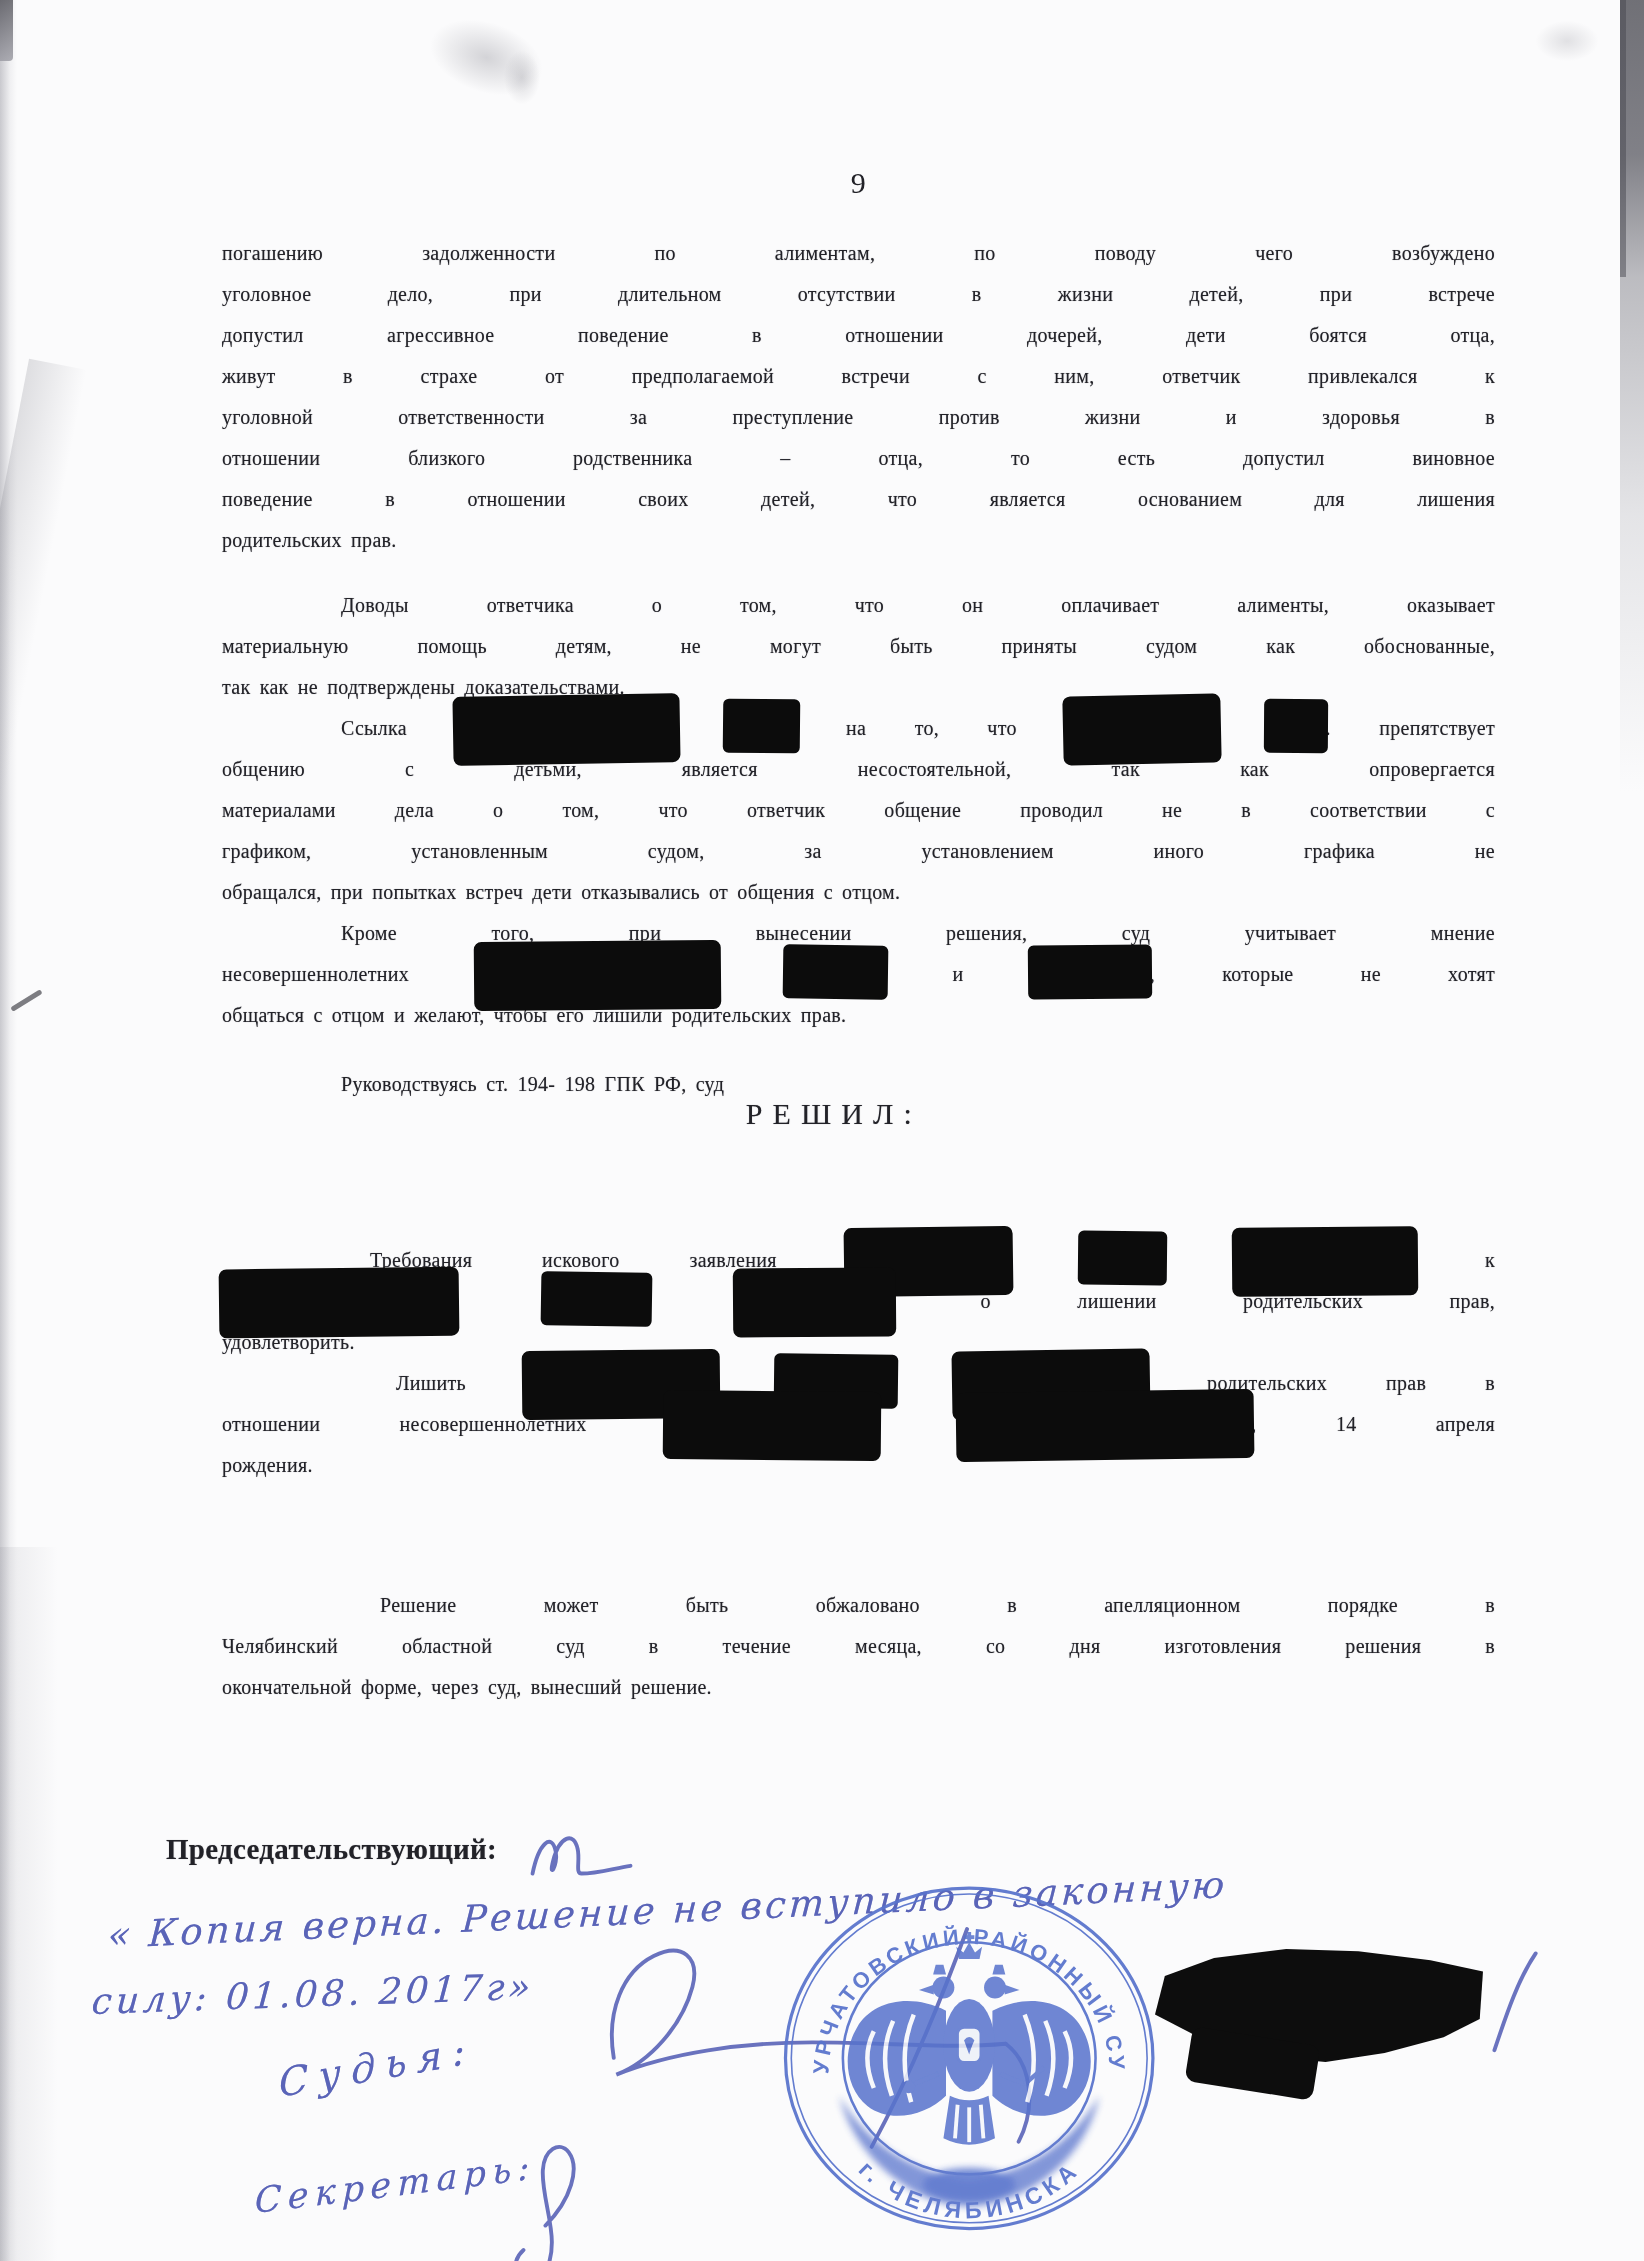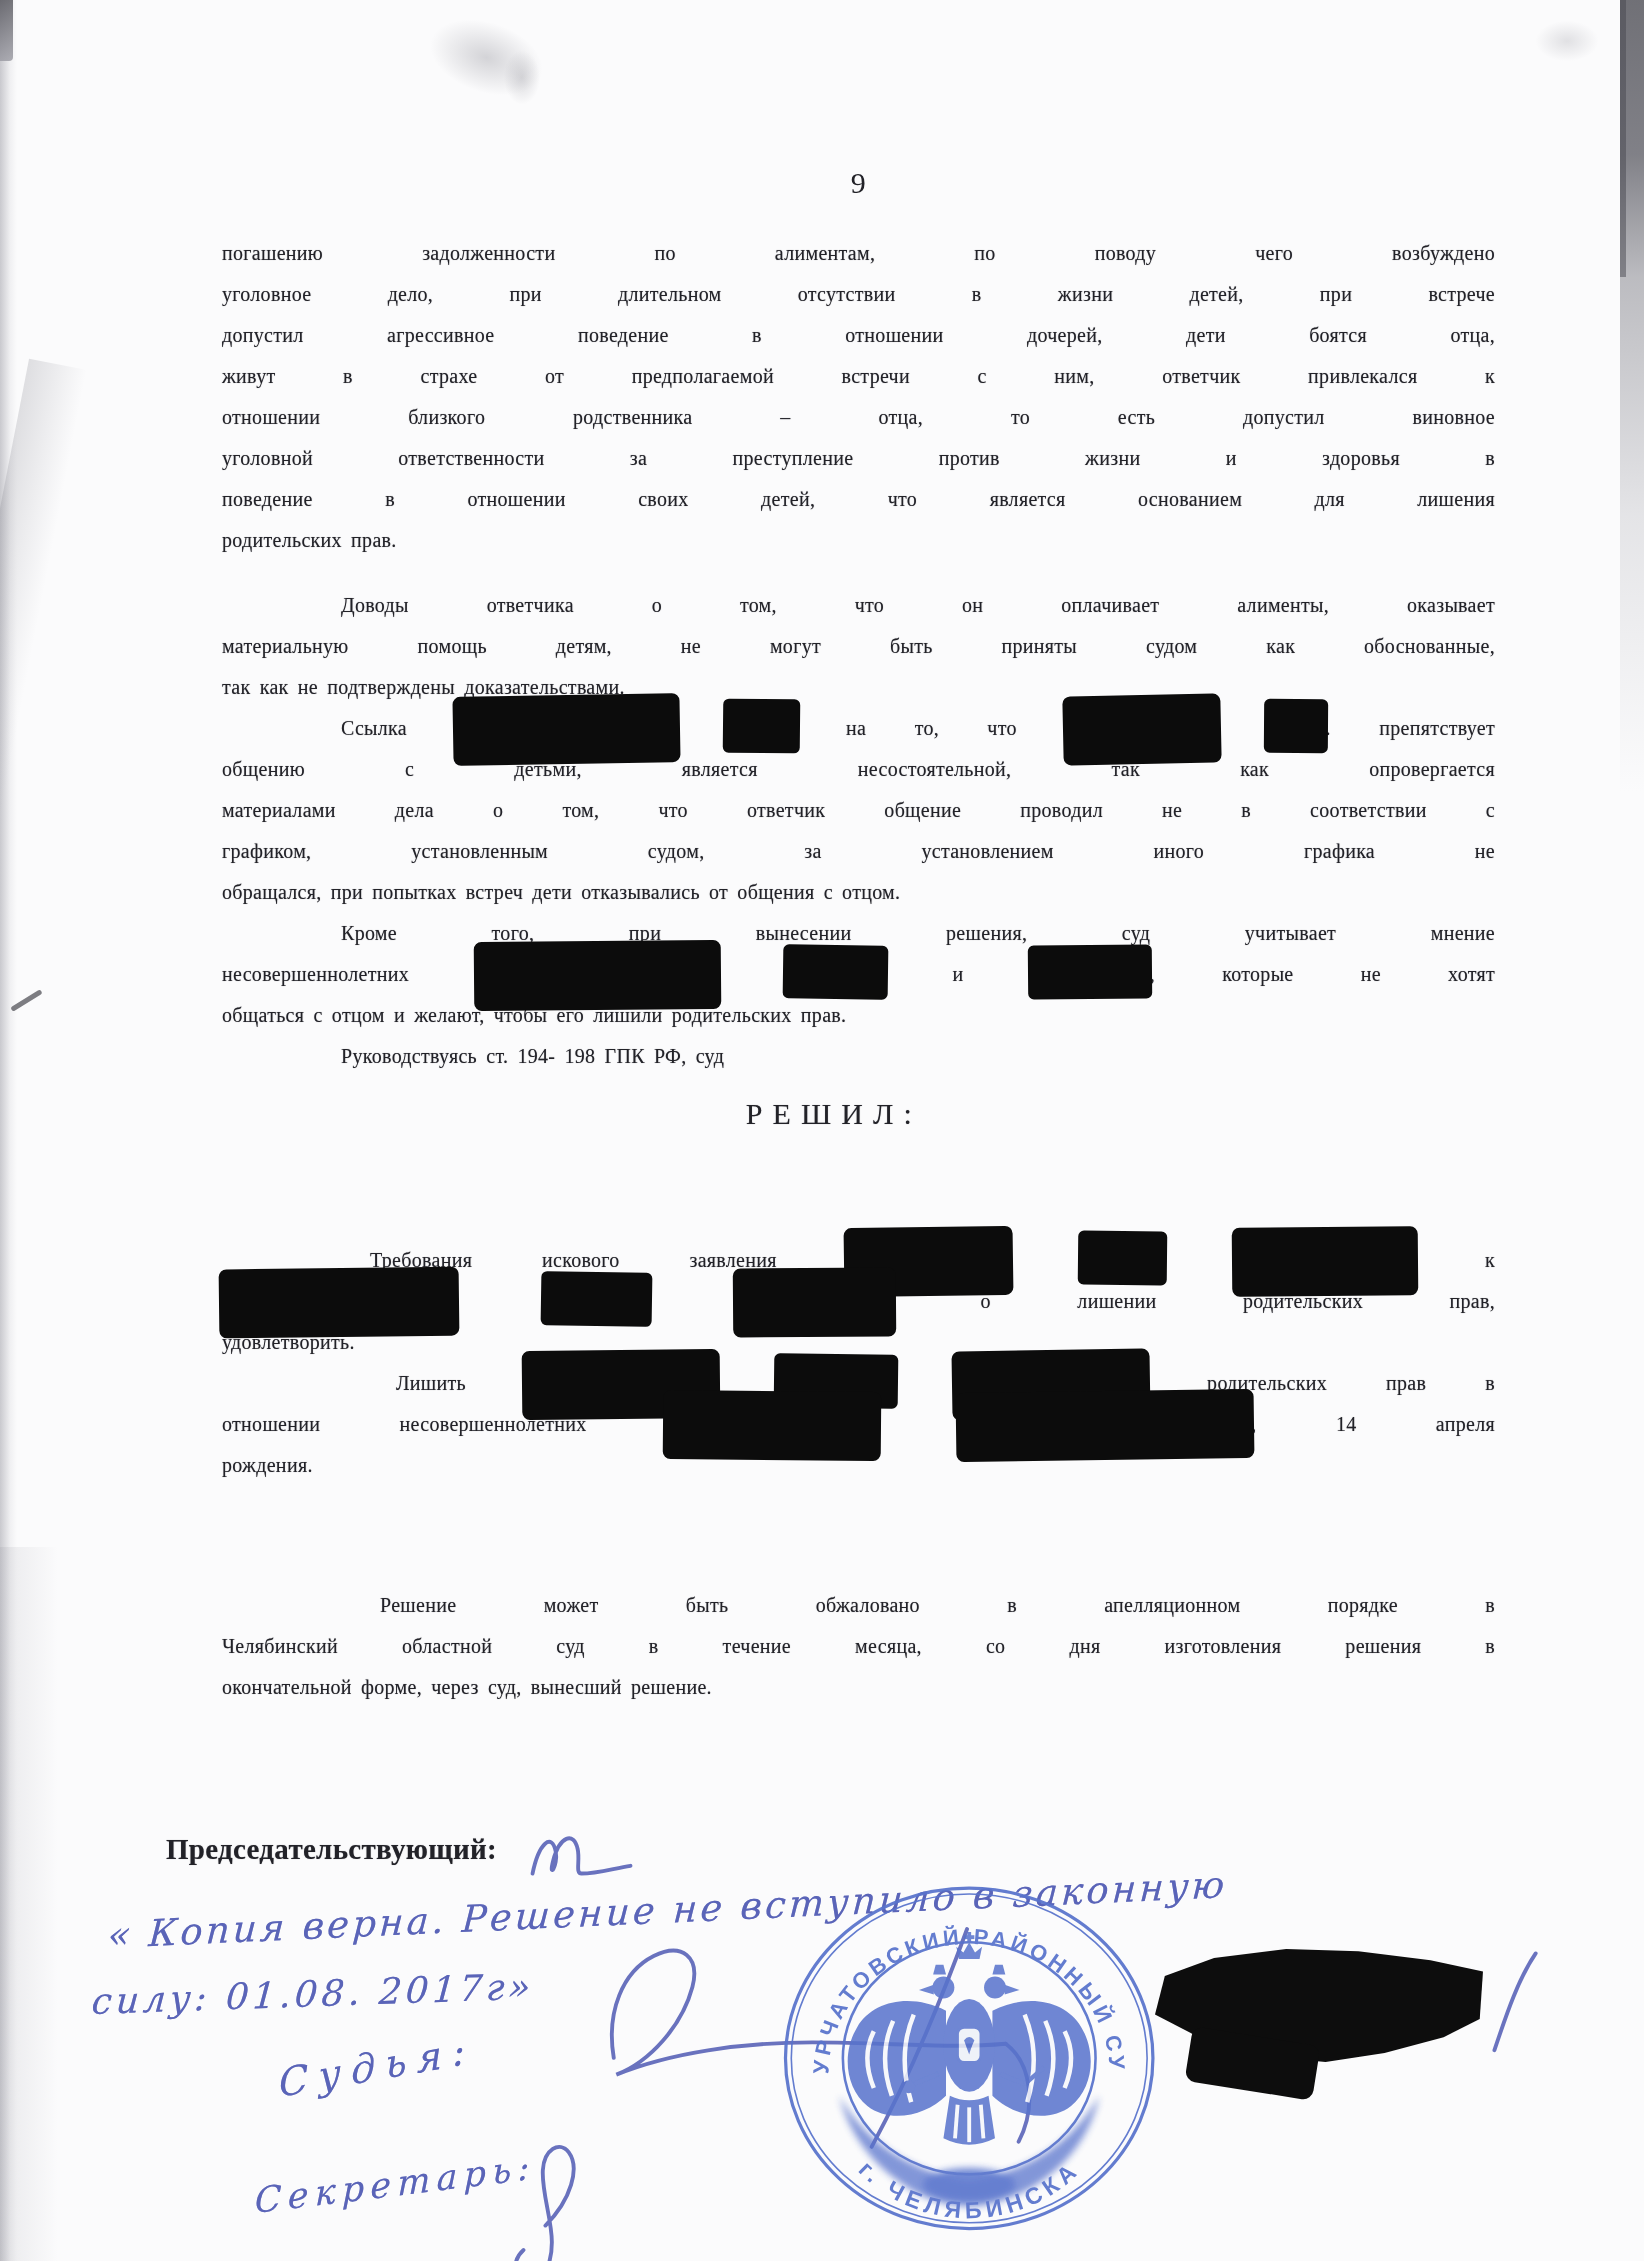--- a/index.html
+++ b/index.html
@@ -74,36 +74,36 @@
   <div class="art smudge-tr"></div>
   <div class="art edge-right"></div>
   <div class="art edge-right2"></div>
 
   <div class="pagenum">9</div>
   <div id="body1" class="textblock" style="top:233px">
       <div class="line"><span>погашению задолженности по алиментам, по поводу чего возбуждено</span></div>
       <div class="line"><span>уголовное дело, при длительном отсутствии в жизни детей, при встрече</span></div>
       <div class="line"><span>допустил агрессивное поведение в отношении дочерей, дети боятся отца,</span></div>
       <div class="line"><span>живут в страхе от предполагаемой встречи с ним, ответчик привлекался к</span></div>
+      <div class="line"><span>уголовной ответственности за преступление против жизни и здоровья в</span></div>
       <div class="line"><span>отношении близкого родственника – отца, то есть допустил виновное</span></div>
-      <div class="line"><span>уголовной ответственности за преступление против жизни и здоровья в</span></div>
       <div class="line"><span>поведение в отношении своих детей, что является основанием для лишения</span></div>
       <div class="line last"><span>родительских прав.</span></div>
       <div class="line" style="text-indent: 119px; margin-top: 24px;"><span>Доводы ответчика о том, что он оплачивает алименты, оказывает</span></div>
       <div class="line"><span>материальную помощь детям, не могут быть приняты судом как обоснованные,</span></div>
       <div class="line last"><span>так как не подтверждены доказательствами.</span></div>
       <div class="line" style="text-indent: 119px;"><span>Ссылка </span><span class="red tall" style="--w: 222px; --rot: -1deg;"></span><span> </span><span class="red" style="--w: 72px; --rot: 0.6deg;"></span><span> на то, что </span><span class="red tall" style="--w: 153px; --rot: -1.2deg;"></span><span> </span><span class="red" style="--w: 59px; --rot: 0.4deg;"></span><span>. препятствует</span></div>
       <div class="line"><span>общению с детьми, является несостоятельной, так как опровергается</span></div>
       <div class="line"><span>материалами дела о том, что ответчик общение проводил не в соответствии с</span></div>
       <div class="line"><span>графиком, установленным судом, за установлением иного графика не</span></div>
       <div class="line last"><span>обращался, при попытках встреч дети отказывались от общения с отцом.</span></div>
       <div class="line" style="text-indent: 119px;"><span>Кроме того, при вынесении решения, суд учитывает мнение</span></div>
       <div class="line"><span>несовершеннолетних </span><span class="red tall" style="--w: 242px; --rot: -0.5deg;"></span><span> </span><span class="red" style="--w: 100px; --rot: 0.8deg;"></span><span> и </span><span class="red" style="--w: 119px; --rot: -0.5deg;"></span><span>, которые не хотят</span></div>
       <div class="line last"><span>общаться с отцом и желают, чтобы его лишили родительских прав.</span></div>
-      <div class="line last" style="text-indent: 119px;"><span>Руководствуясь ст. 194- 198 ГПК РФ, суд</span></div>
+      <div class="line last" style="text-indent: 119px; margin-top: 28px;"><span>Руководствуясь ст. 194- 198 ГПК РФ, суд</span></div>
     </div>
   <div class="heading">Р Е Ш И Л :</div>
   <div id="body2" class="textblock" style="top:1240px">
       <div class="line" style="text-indent: 148px;"><span>Требования искового заявления </span><span class="red tall" style="--w: 164px; --rot: -0.8deg;"></span><span> </span><span class="red" style="--w: 84px; --rot: 0.6deg;"></span><span> </span><span class="red tall" style="--w: 181px; --rot: -0.5deg;"></span><span> к</span></div>
       <div class="line"><span class="red tall" style="--w: 235px; --rot: -0.7deg;"></span><span> </span><span class="red" style="--w: 106px; --rot: 0.9deg;"></span><span> </span><span class="red tall" style="--w: 158px; --rot: -0.4deg;"></span><span> о лишении родительских прав,</span></div>
       <div class="line last"><span>удовлетворить.</span></div>
       <div class="line" style="text-indent: 174px;"><span>Лишить </span><span class="red tall" style="--w: 193px; --rot: -0.6deg;"></span><span> </span><span class="red" style="--w: 119px; --rot: 0.7deg;"></span><span> </span><span class="red tall" style="--w: 193px; --rot: -0.9deg;"></span><span> родительских прав в</span></div>
       <div class="line"><span>отношении несовершеннолетних </span><span class="red tall" style="--w: 213px; --rot: 0.5deg;"></span><span> </span><span class="red tall" style="--w: 293px; --rot: -0.8deg;"></span><span>, 14 апреля</span></div>
       <div class="line last"><span>рождения.</span></div>
     </div>

